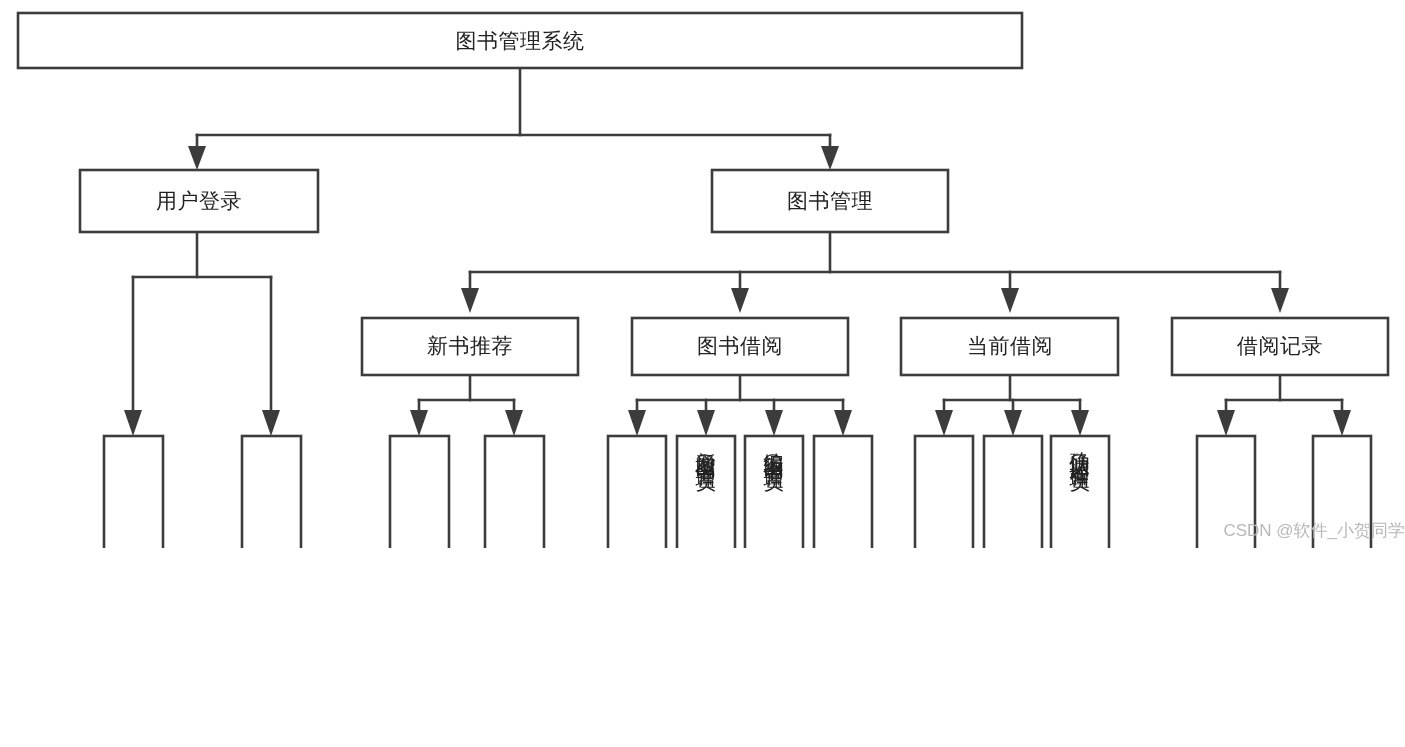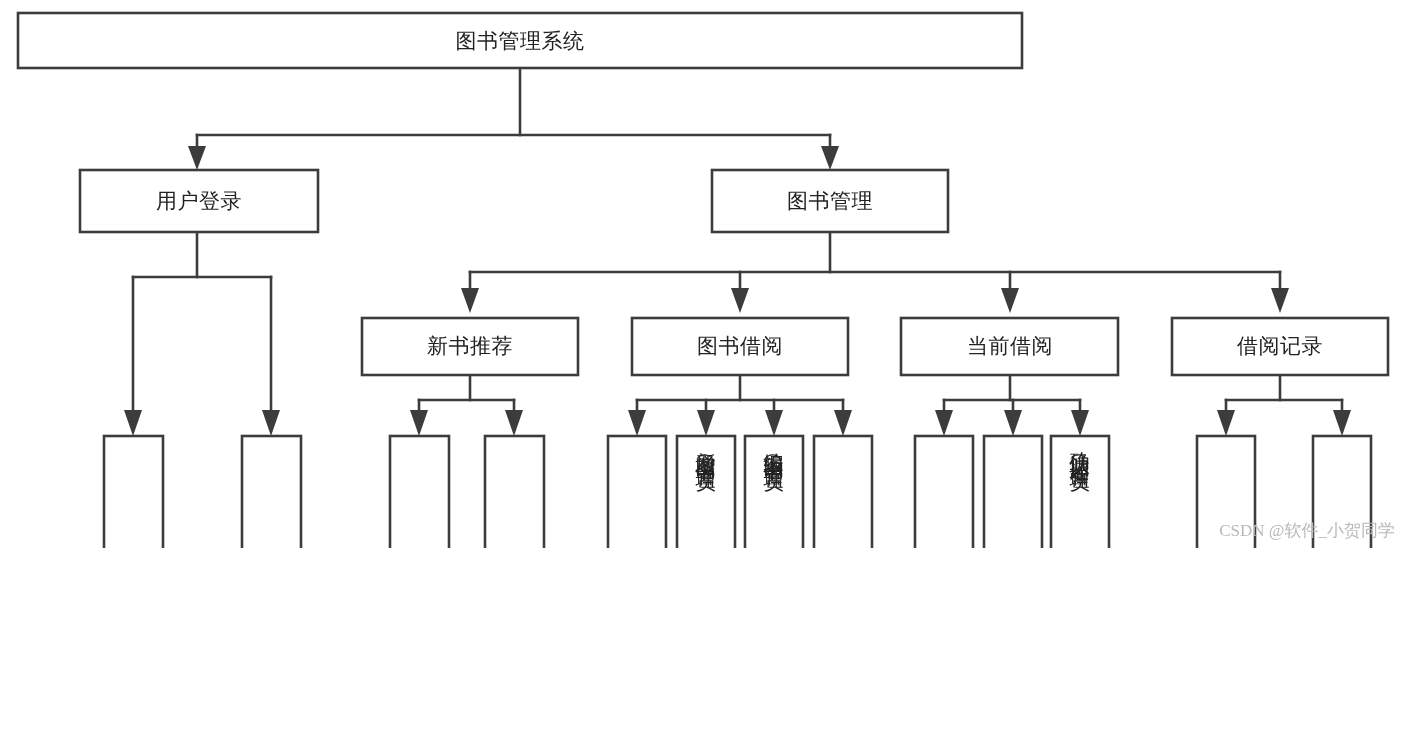--- a/index.html
+++ b/index.html
@@ -62,23 +62,23 @@
     font-family: "DejaVu Sans", "Liberation Sans", sans-serif;
     font-size: 20px;
     color: #222222;
     line-height: 1.0;
     letter-spacing: 3px;
     white-space: nowrap;
     text-align: center;
   }
   .watermark {
     position: absolute;
-    right: 10px;
+    right: 0;
     bottom: 6px;
-    font-family: Liberation Serif, serif;
+    font-family: Liberation Sans, sans-serif;
     font-size: 17px;
     color: #b8b8b8;
     white-space: nowrap;
     pointer-events: none;
   }
 </style>
 </head>
 <body>
 
 <div id="diagram-root">

